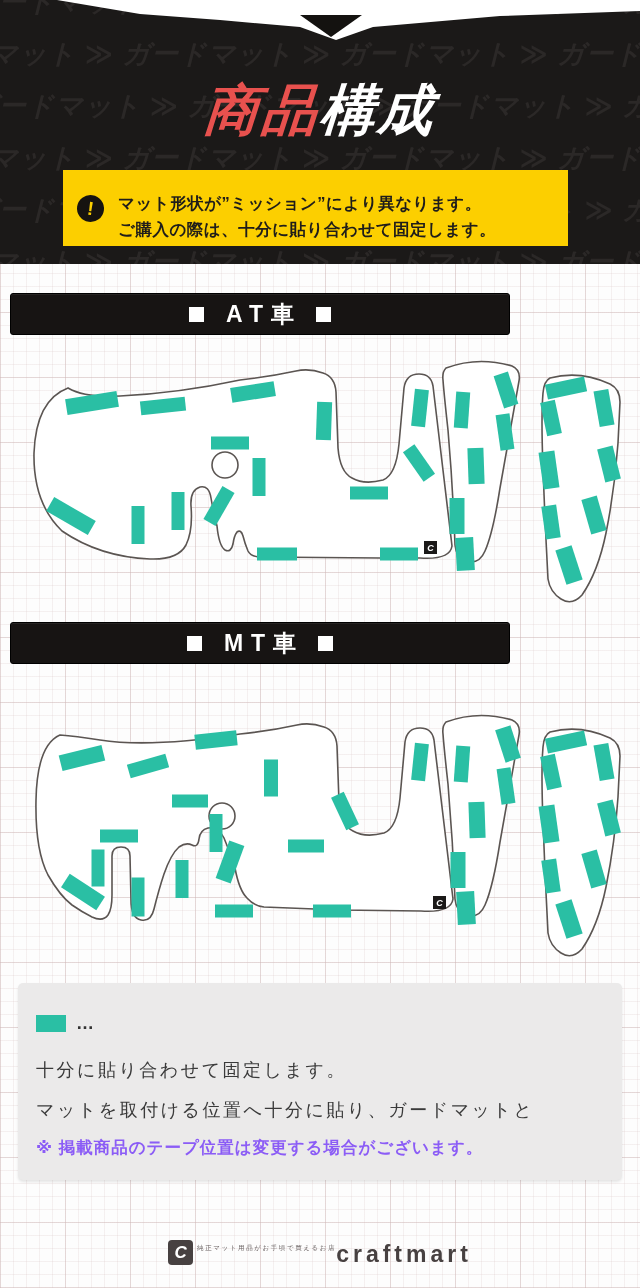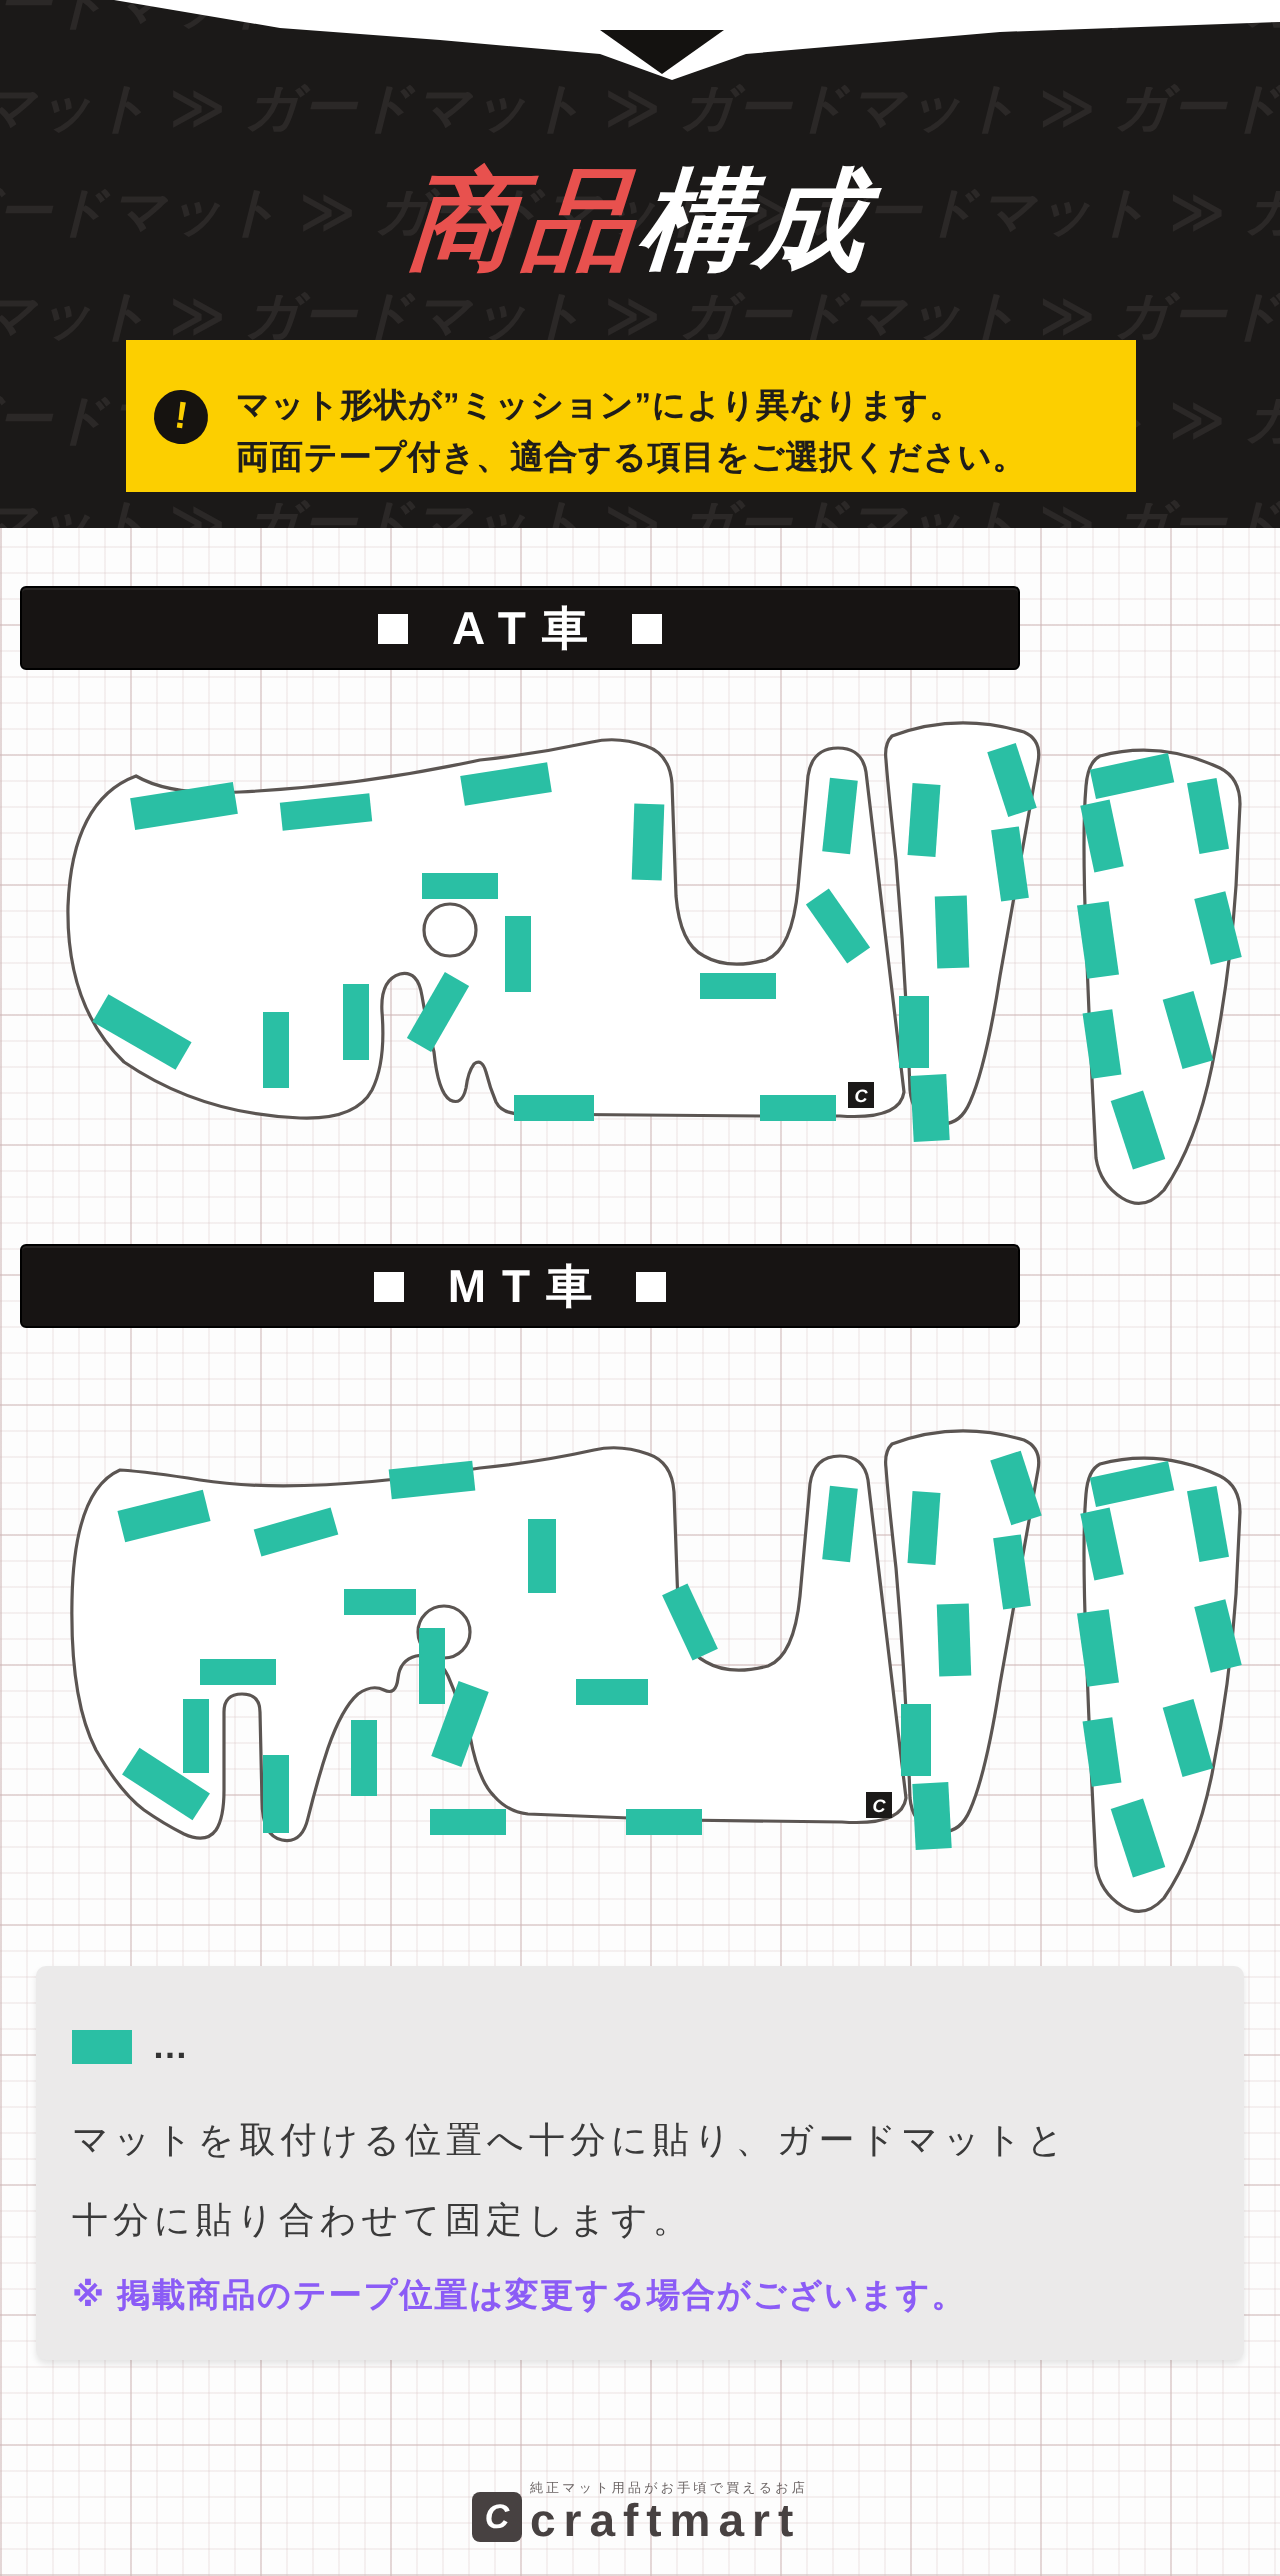--- a/index.html
+++ b/index.html
@@ -54,21 +54,21 @@
   .legend-dots{margin-right:10px;font-weight:bold;}
   .legend-body{margin-top:16px;font-size:18px;color:#3a3a3a;letter-spacing:2.5px;line-height:40px;}
   .legend-note{margin-top:7px;font-size:16.5px;letter-spacing:1px;font-weight:bold;}
 
   
   .footer{position:absolute;left:0;top:976px;width:640px;display:flex;justify-content:center;}
   .brand-wrap{display:flex;align-items:flex-end;}
   .brand-mark{width:25px;height:25px;background:#474141;border-radius:4px;color:#fff;
               display:flex;align-items:center;justify-content:center;font-weight:900;font-style:italic;
               font-size:17px;margin-right:4px;}
-  .brand-col{display:flex;flex-direction:column;}
+  .brand-col{display:flex;flex-direction:row;}
   .brand-tagline{font-size:6.5px;color:#6b6464;letter-spacing:1.6px;margin-bottom:1px;}
   .brand-name{font-size:23px;font-weight:bold;color:#474141;letter-spacing:4px;line-height:21px;}
 </style>
 </head>
 <body>
 
 <div class="page">
 
   <div class="header">
     <div id="pattern-header">
@@ -84,21 +84,21 @@
       <polygon points="57,0 640,0 640,11 500,16 373,27 336,40 300,27 220,20 140,14" fill="#ffffff"></polygon>
       <polygon points="300,15 362,15 331,37" fill="#141210"></polygon>
     </svg>
 
     <h1 class="title"><span class="t-red" style="color: rgb(232, 81, 78);">商品</span><span class="t-white" style="color: rgb(255, 255, 255);">構成</span></h1>
 
     <div class="notice">
       <div class="notice-icon">!</div>
       <div class="notice-text">
         <div>マット形状が”ミッション”により異なります。</div>
-        <div>両面テープ付き、適合する項目をご選択ください。</div>
+        <div>ご購入の際は、十分に貼り合わせて固定します。</div>
       </div>
     </div>
   </div>
 
   <div class="grid-area">
 
     <div class="section-bar bar-at">
       <span class="bar-sq"></span>
       <span class="bar-label">AT車</span>
       <span class="bar-sq"></span>
@@ -191,22 +191,22 @@
           <text x="439.5" y="206" fill="#fff" font-size="9" font-weight="bold" font-style="italic" text-anchor="middle">C</text>
         </g>
       </svg>
 
     <div class="legend">
       <div class="legend-line1">
         <span class="legend-swatch" style="background: rgb(42, 191, 164);"></span>
         <span class="legend-dots">…</span>
       </div>
       <div class="legend-body">
+        <div>十分に貼り合わせて固定します。</div>
         <div>マットを取付ける位置へ十分に貼り、ガードマットと</div>
-        <div>十分に貼り合わせて固定します。</div>
       </div>
       <div class="legend-note" style="color: #8b5cf6;">※ 掲載商品のテープ位置は変更する場合がございます。</div>
     </div>
 
     <div class="footer">
       <div class="brand-wrap">
         <div class="brand-mark">C</div>
         <div class="brand-col">
           <div class="brand-tagline">純正マット用品がお手頃で買えるお店</div>
           <div class="brand-name">craftmart</div>

